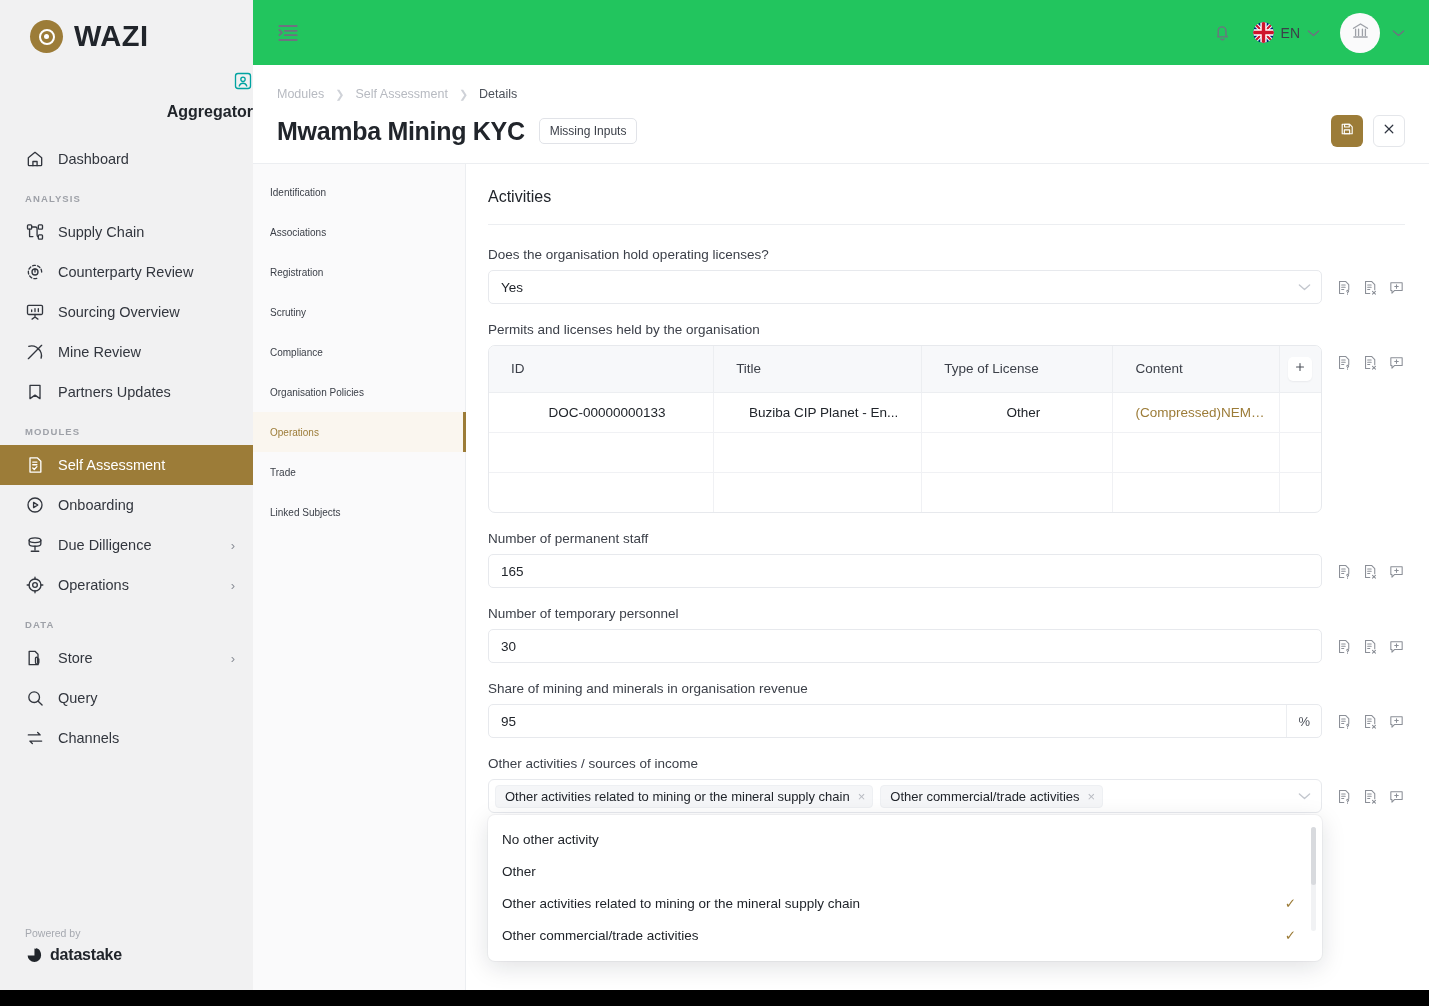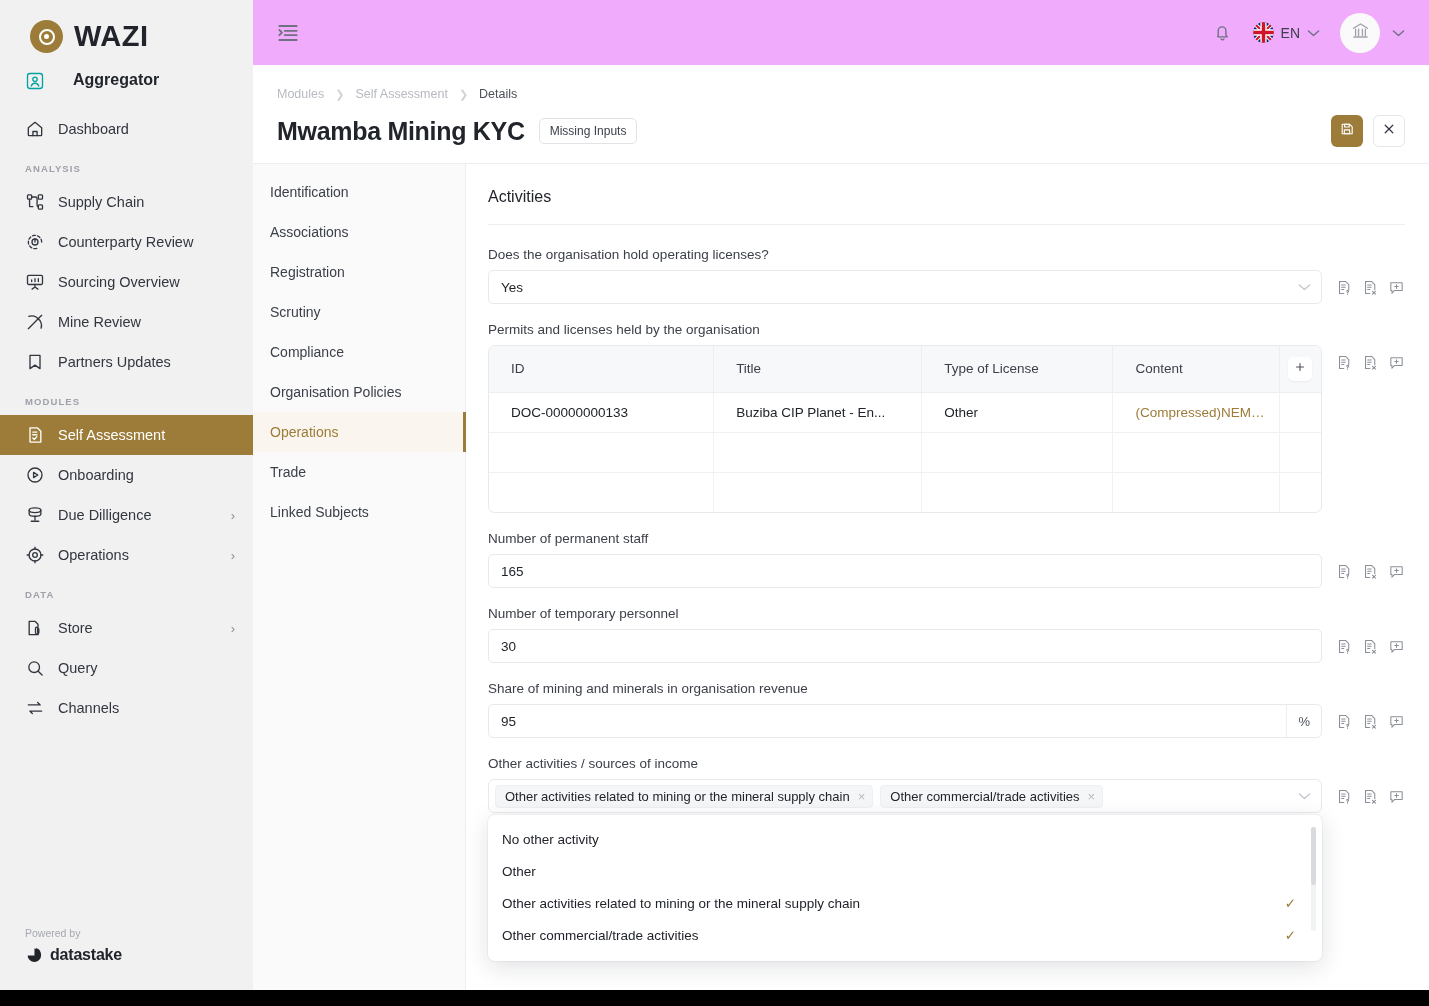--- a/index.html
+++ b/index.html
@@ -38,22 +38,23 @@
     border: 2px solid #ffffff;
     display: flex; align-items: center; justify-content: center;
   }
   .brand-mark .ring i {
     width: 5px; height: 5px; border-radius: 50%; background: #ffffff; display:block;
   }
   .brand-name {
     font-size: 29px; font-weight: 700; letter-spacing: 0.5px; color: #21252b;
   }
   .profile-row {
-    display: flex; align-items: flex-start; gap: 28px;
+    display: flex; align-items: flex-end; gap: 12px;
     padding: 6px 0 18px 25px;
+    flex-direction: column;
   }
   .profile-name { font-size: 16px; font-weight: 700; color: #21252b; }
 
   .nav-section-label {
     font-size: 9.5px; font-weight: 700; letter-spacing: 1.1px;
     color: #9ea1a8; padding: 14px 0 8px 25px; text-transform: uppercase;
   }
   .nav-item {
     display: flex; align-items: center; gap: 13px;
     height: 40px; padding: 0 18px 0 25px;
@@ -74,21 +75,21 @@
   }
   .powered-label { font-size: 10.5px; color: #a6a9b0; margin-bottom: 7px; }
   .powered-brand { display: flex; align-items: center; gap: 7px; }
   .powered-brand .dslogo { width: 18px; height: 18px; display:block; }
   .powered-brand .dsname { font-size: 16px; font-weight: 700; color: #21252b; letter-spacing: -0.2px;}
 
   
   .main { flex: 1; display: flex; flex-direction: column; min-width: 0; background:#fff; }
 
   .topbar {
-    height: 65px; background: #f0abfc;
+    height: 65px; background: #22c55e;
     display: flex; align-items: center;
     padding: 0 24px 0 22px;
   }
   .collapse-btn { width: 26px; height: 26px; cursor: pointer; display:block; }
   .topbar-right { margin-left: auto; display: flex; align-items: center; gap: 20px; }
   .bell { width: 21px; height: 21px; cursor: pointer; display:block; }
   .lang { display: flex; align-items: center; gap: 7px; cursor: pointer; }
   .flag {
     width: 21px; height: 21px; border-radius: 50%; overflow: hidden; flex:0 0 auto;
   }
@@ -128,21 +129,21 @@
   
   .secnav {
     width: 213px; min-width: 213px;
     background: #fafafb;
     border-top: 1px solid #eceef1;
     border-right: 1px solid #eceef1;
     padding-top: 8px;
   }
   .secnav-item {
     height: 40px; display: flex; align-items: center;
-    padding-left: 17px; font-size: 14px; color: #3c4049;
+    padding-left: 17px; font-size: 10px; color: #3c4049;
     cursor: pointer; position: relative;
   }
   .secnav-item.active {
     background: #faf6ef; color: #9c7c38;
   }
   .secnav-item.active::after {
     content: ""; position: absolute; right: -1px; top: 0; bottom: 0;
     width: 3px; background: #9c7c38;
   }
 
@@ -192,21 +193,21 @@
     width: 42px; padding: 0; text-align: center; border-right: none;
   }
   .add-btn {
     width: 24px; height: 24px; margin: 0 auto; border-radius: 5px;
     background: #ffffff; display: flex; align-items: center; justify-content: center;
     cursor: pointer; box-shadow: 0 1px 2px rgba(16,24,40,.06);
   }
   .tbl td {
     font-size: 13.5px; color: #21252b;
     padding: 12px 0 12px 22px; height: 40px;
-    border-bottom: 1px solid #f0f1f4; border-right: 1px solid #f0f1f4;
+    border-bottom: 1px solid #f0f1f4; border-right: 1px solid #f0f1f4; text-align: center;
   }
   .tbl td.lastcell { border-right: none; }
   .tbl td.gold { color: #9c7c38; }
   .tbl tr.empty td { height: 40px; }
   .tbl tr:last-child td { border-bottom: none; }
   .ellip { overflow: hidden; text-overflow: ellipsis; white-space: nowrap; padding-right: 10px; display:block; }
 
   
   .multiselect {
     min-height: 34px; border: 1px solid #e7e9ed; border-radius: 6px; background: #fff;

